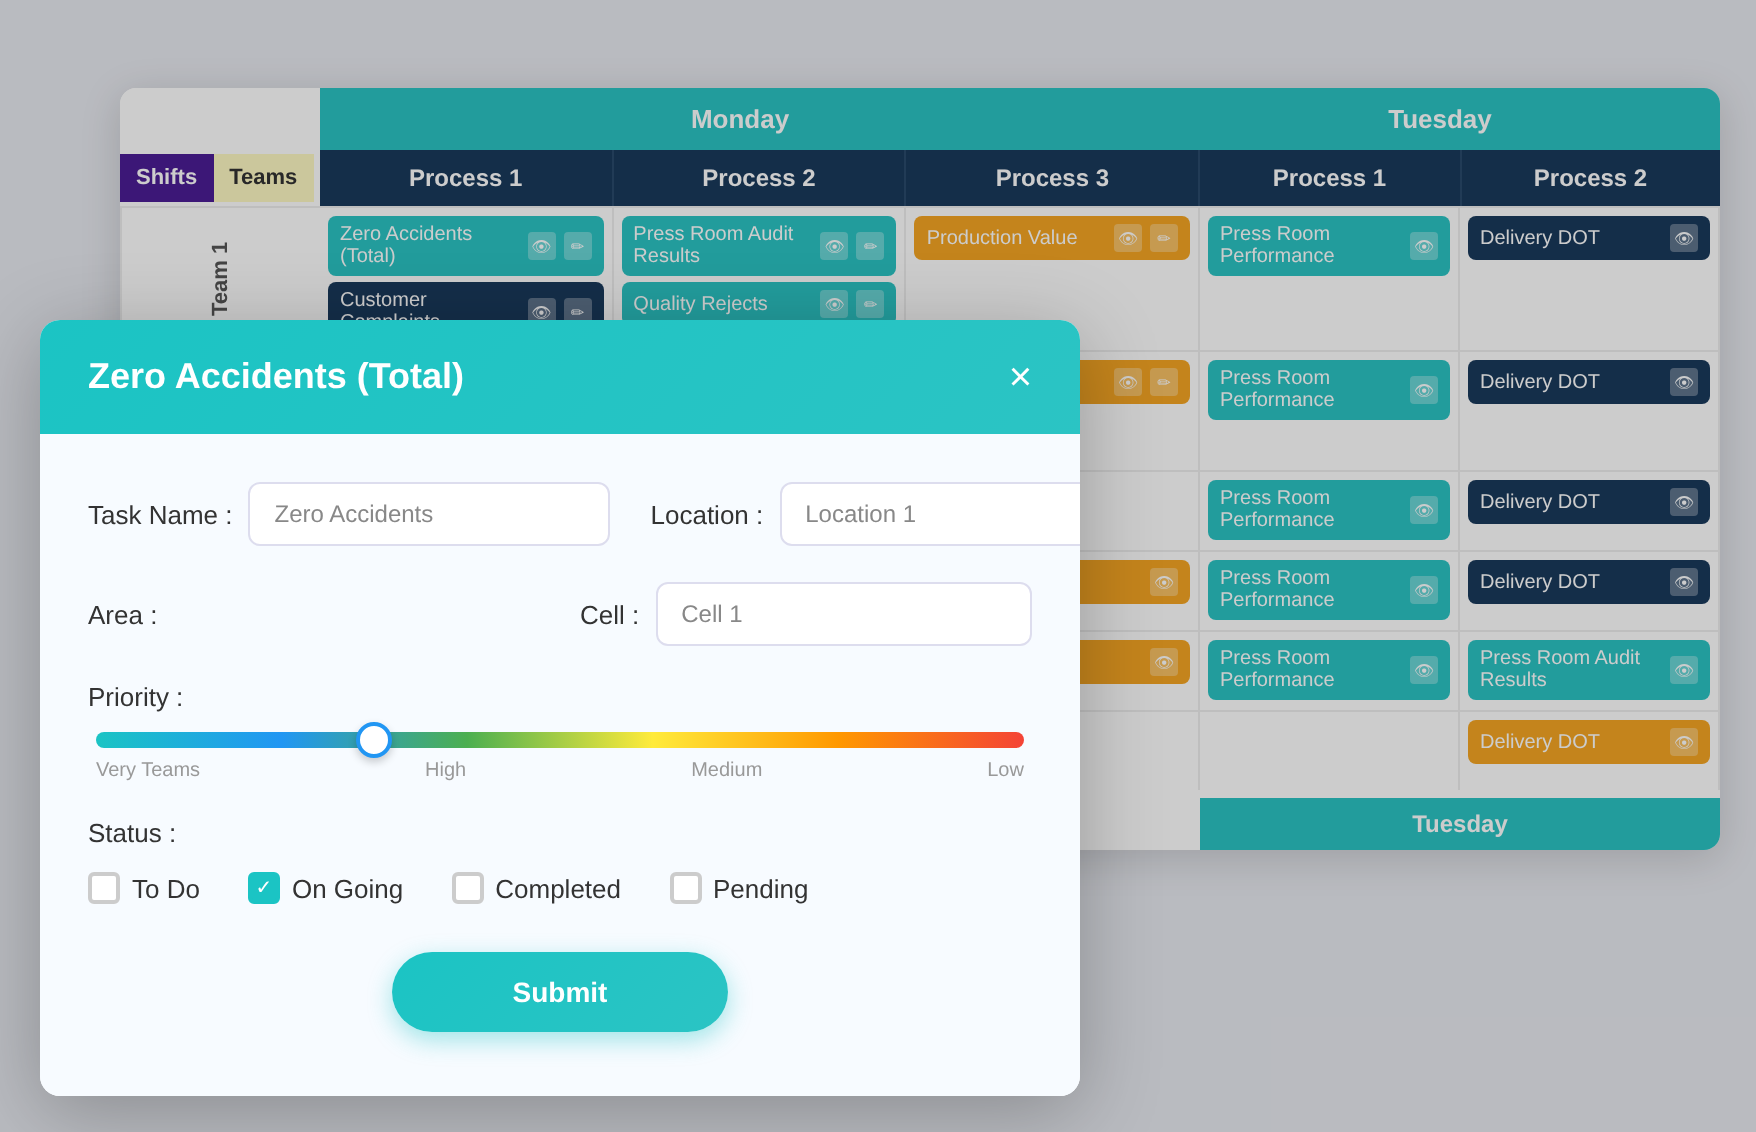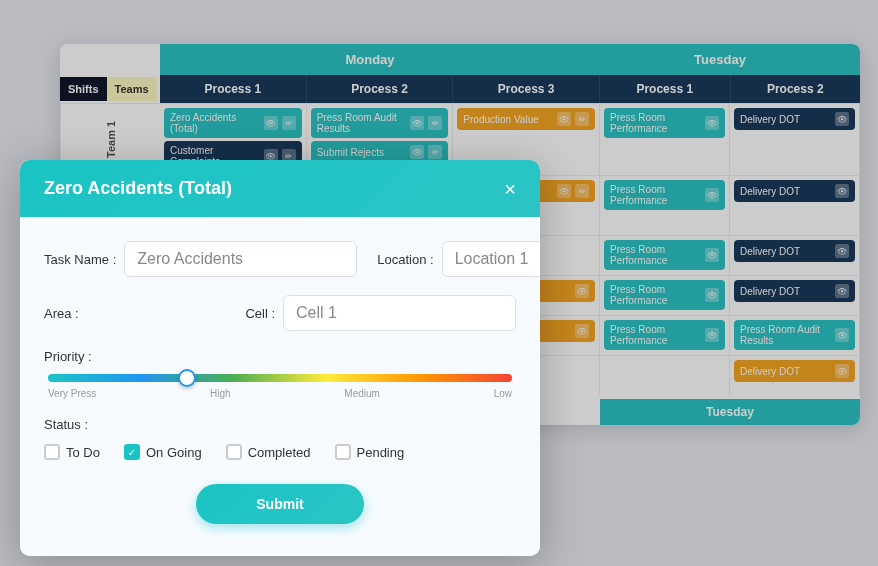--- a/index.html
+++ b/index.html
@@ -56,21 +56,21 @@
     .shift-btn {
       background: #fef9c3;
       border: none;
       padding: 6px 8px;
       font-size: 11px;
       font-weight: 600;
       cursor: pointer;
       color: #333;
     }
     .shift-btn.active {
-      background: #0f172a;
+      background: #4c1d95;
       color: white;
     }
 
     .process-cols {
       display: flex;
       flex: 1;
     }
 
     .process-col-header {
       flex: 1;
@@ -216,21 +216,21 @@
       color: #333;
       font-weight: 500;
       white-space: nowrap;
     }
 
     .form-input {
       flex: 1;
       padding: 8px 12px;
       border: 1px solid #dde;
       border-radius: 6px;
-      font-size: 16px;
+      font-size: 12px;
       color: #888;
       background: white;
       outline: none;
     }
 
     .priority-section {
       margin-bottom: 18px;
     }
 
     .priority-label {
@@ -395,21 +395,21 @@
       </div>
       <div class="task-cell">
         <div class="task-card teal">
           <span>Press Room Audit Results</span>
           <div class="task-card-icons">
             <div class="task-icon">👁</div>
             <div class="task-icon">✏</div>
           </div>
         </div>
         <div class="task-card teal">
-          <span>Submit Rejects</span>
+          <span>Quality Rejects</span>
           <div class="task-card-icons">
             <div class="task-icon">👁</div>
             <div class="task-icon">✏</div>
           </div>
         </div>
       </div>
       <div class="task-cell">
         <div class="task-card orange">
           <span>Production Value</span>
           <div class="task-card-icons">
@@ -636,21 +636,21 @@
       </div>
     </div>
 
     <div class="priority-section">
       <div class="priority-label">Priority :</div>
       <div class="priority-slider-wrapper">
         <div class="priority-track">
           <div class="priority-thumb"></div>
         </div>
         <div class="priority-labels">
-          <span>Very Press</span>
+          <span>Very Teams</span>
           <span>High</span>
           <span>Medium</span>
           <span>Low</span>
         </div>
       </div>
     </div>
 
     <div class="status-section">
       <div class="status-label">Status :</div>
       <div class="status-options">

